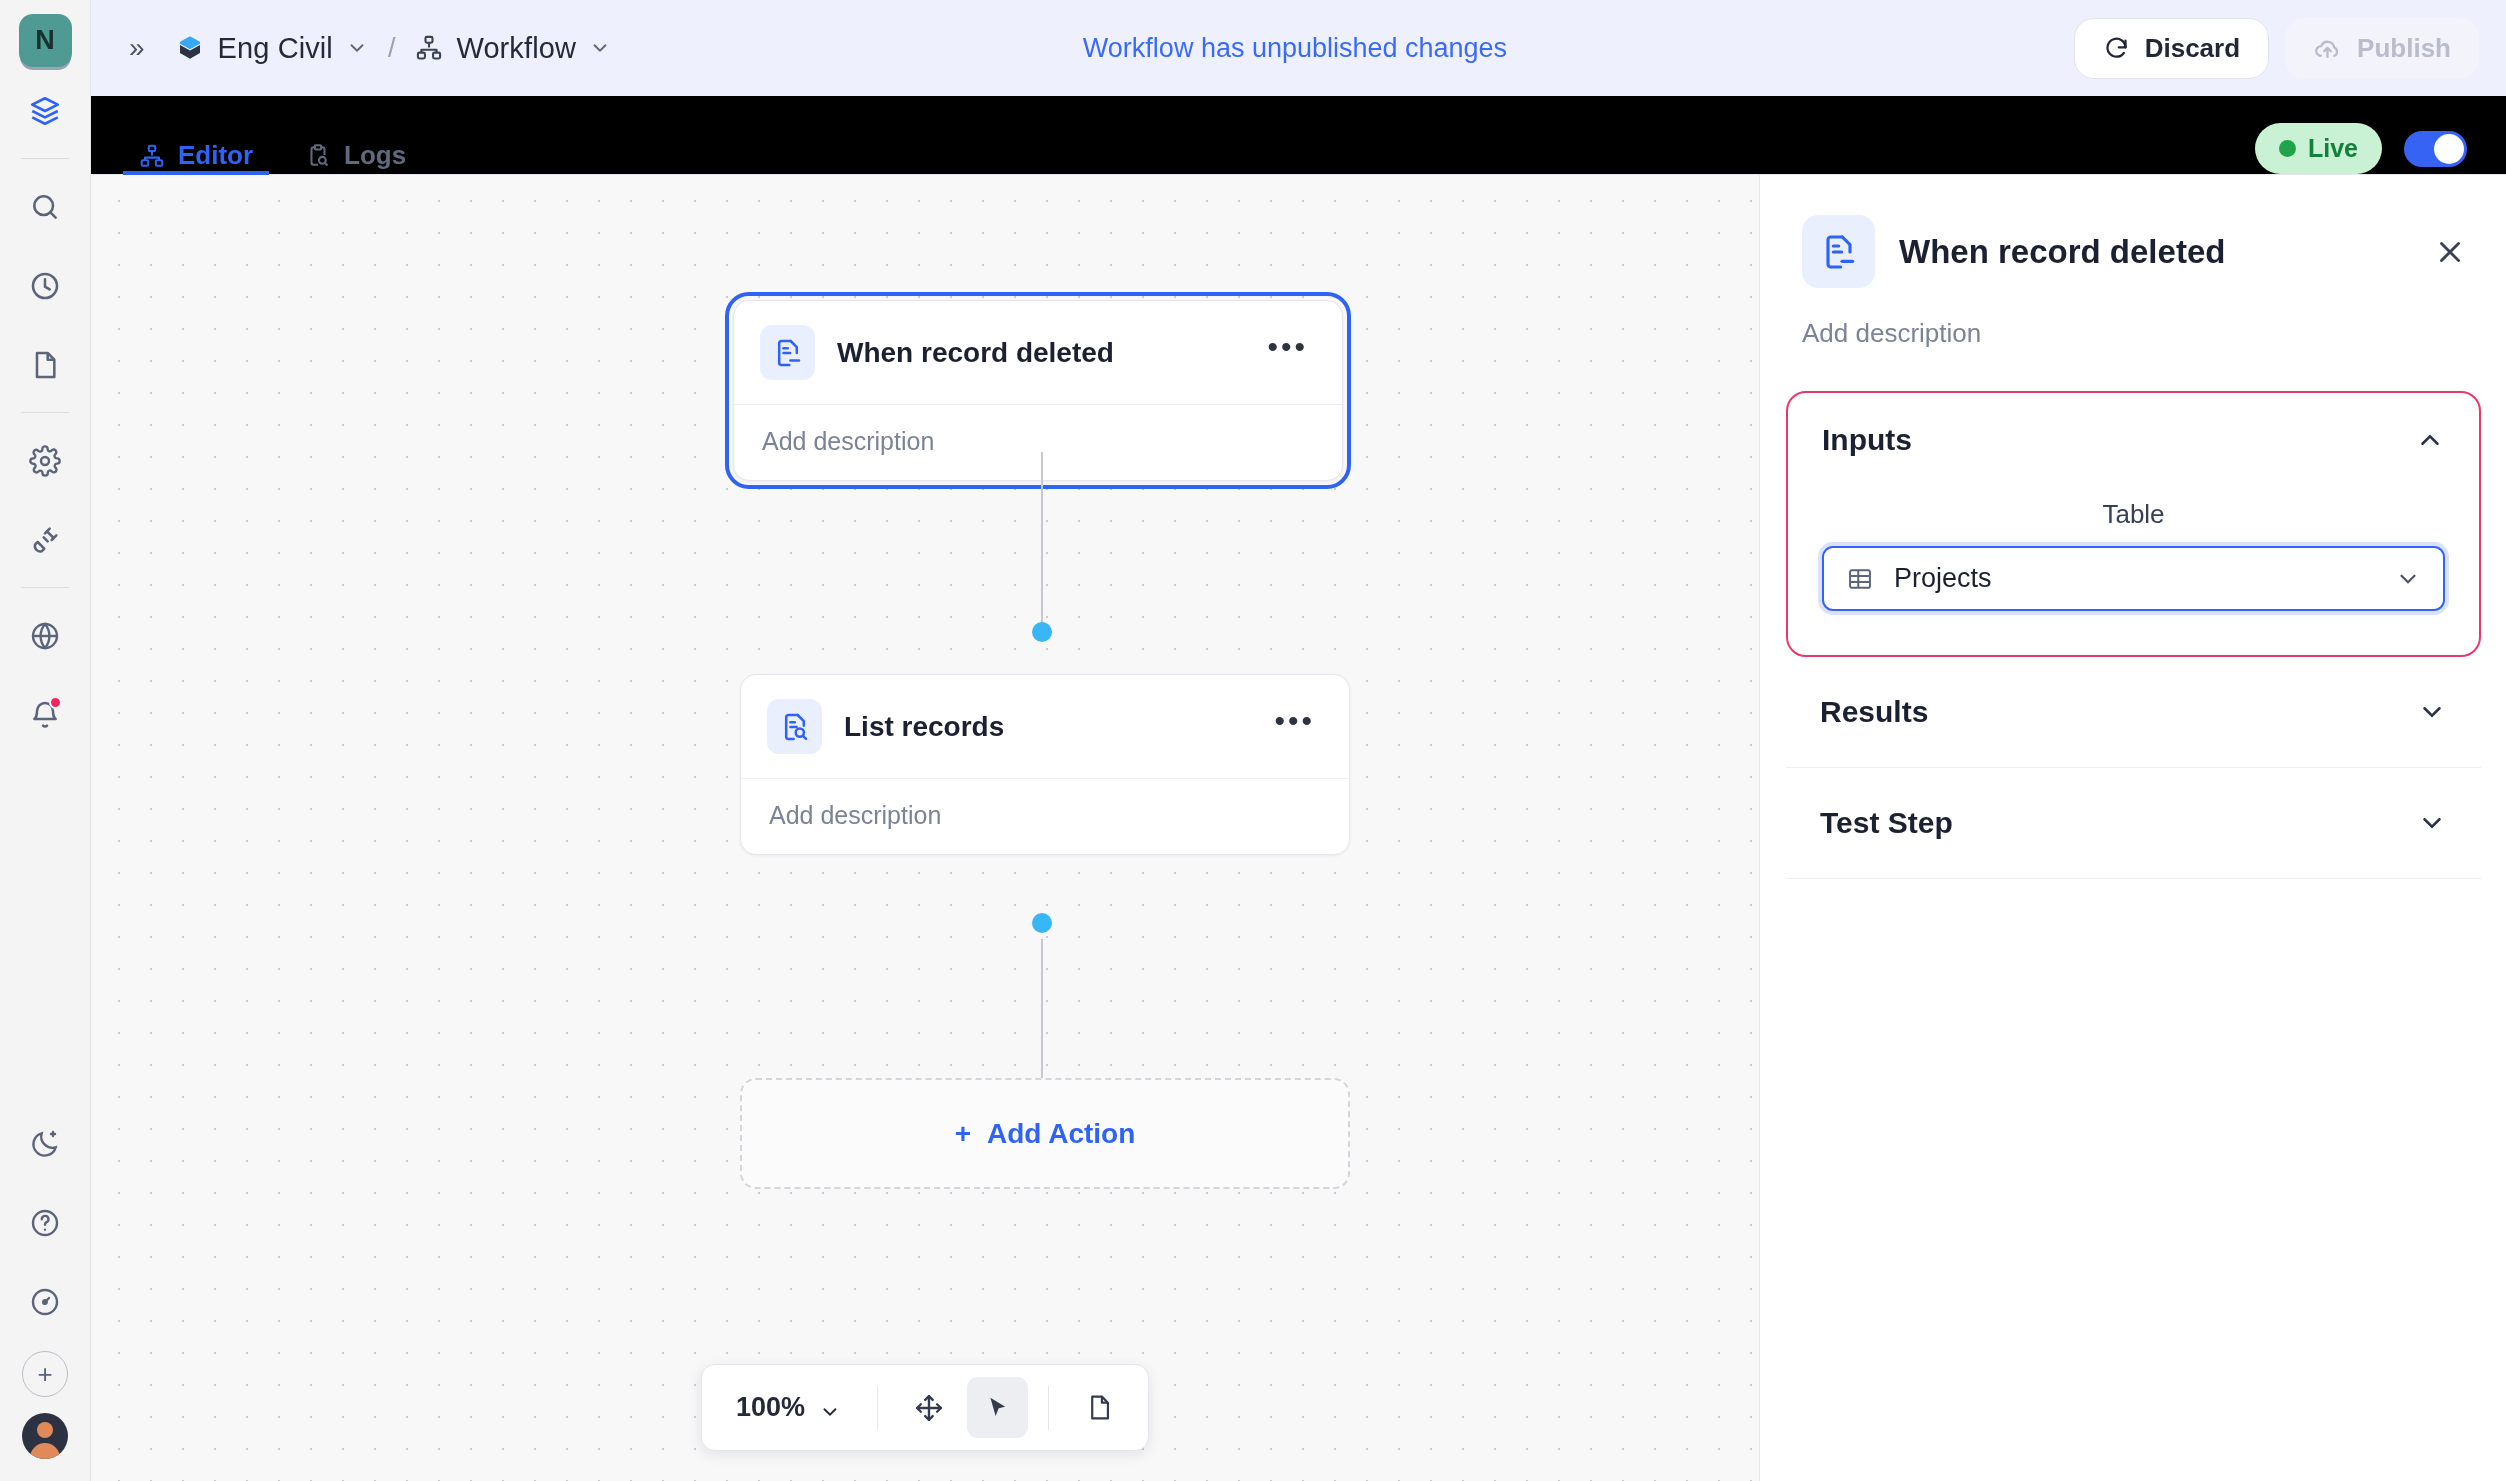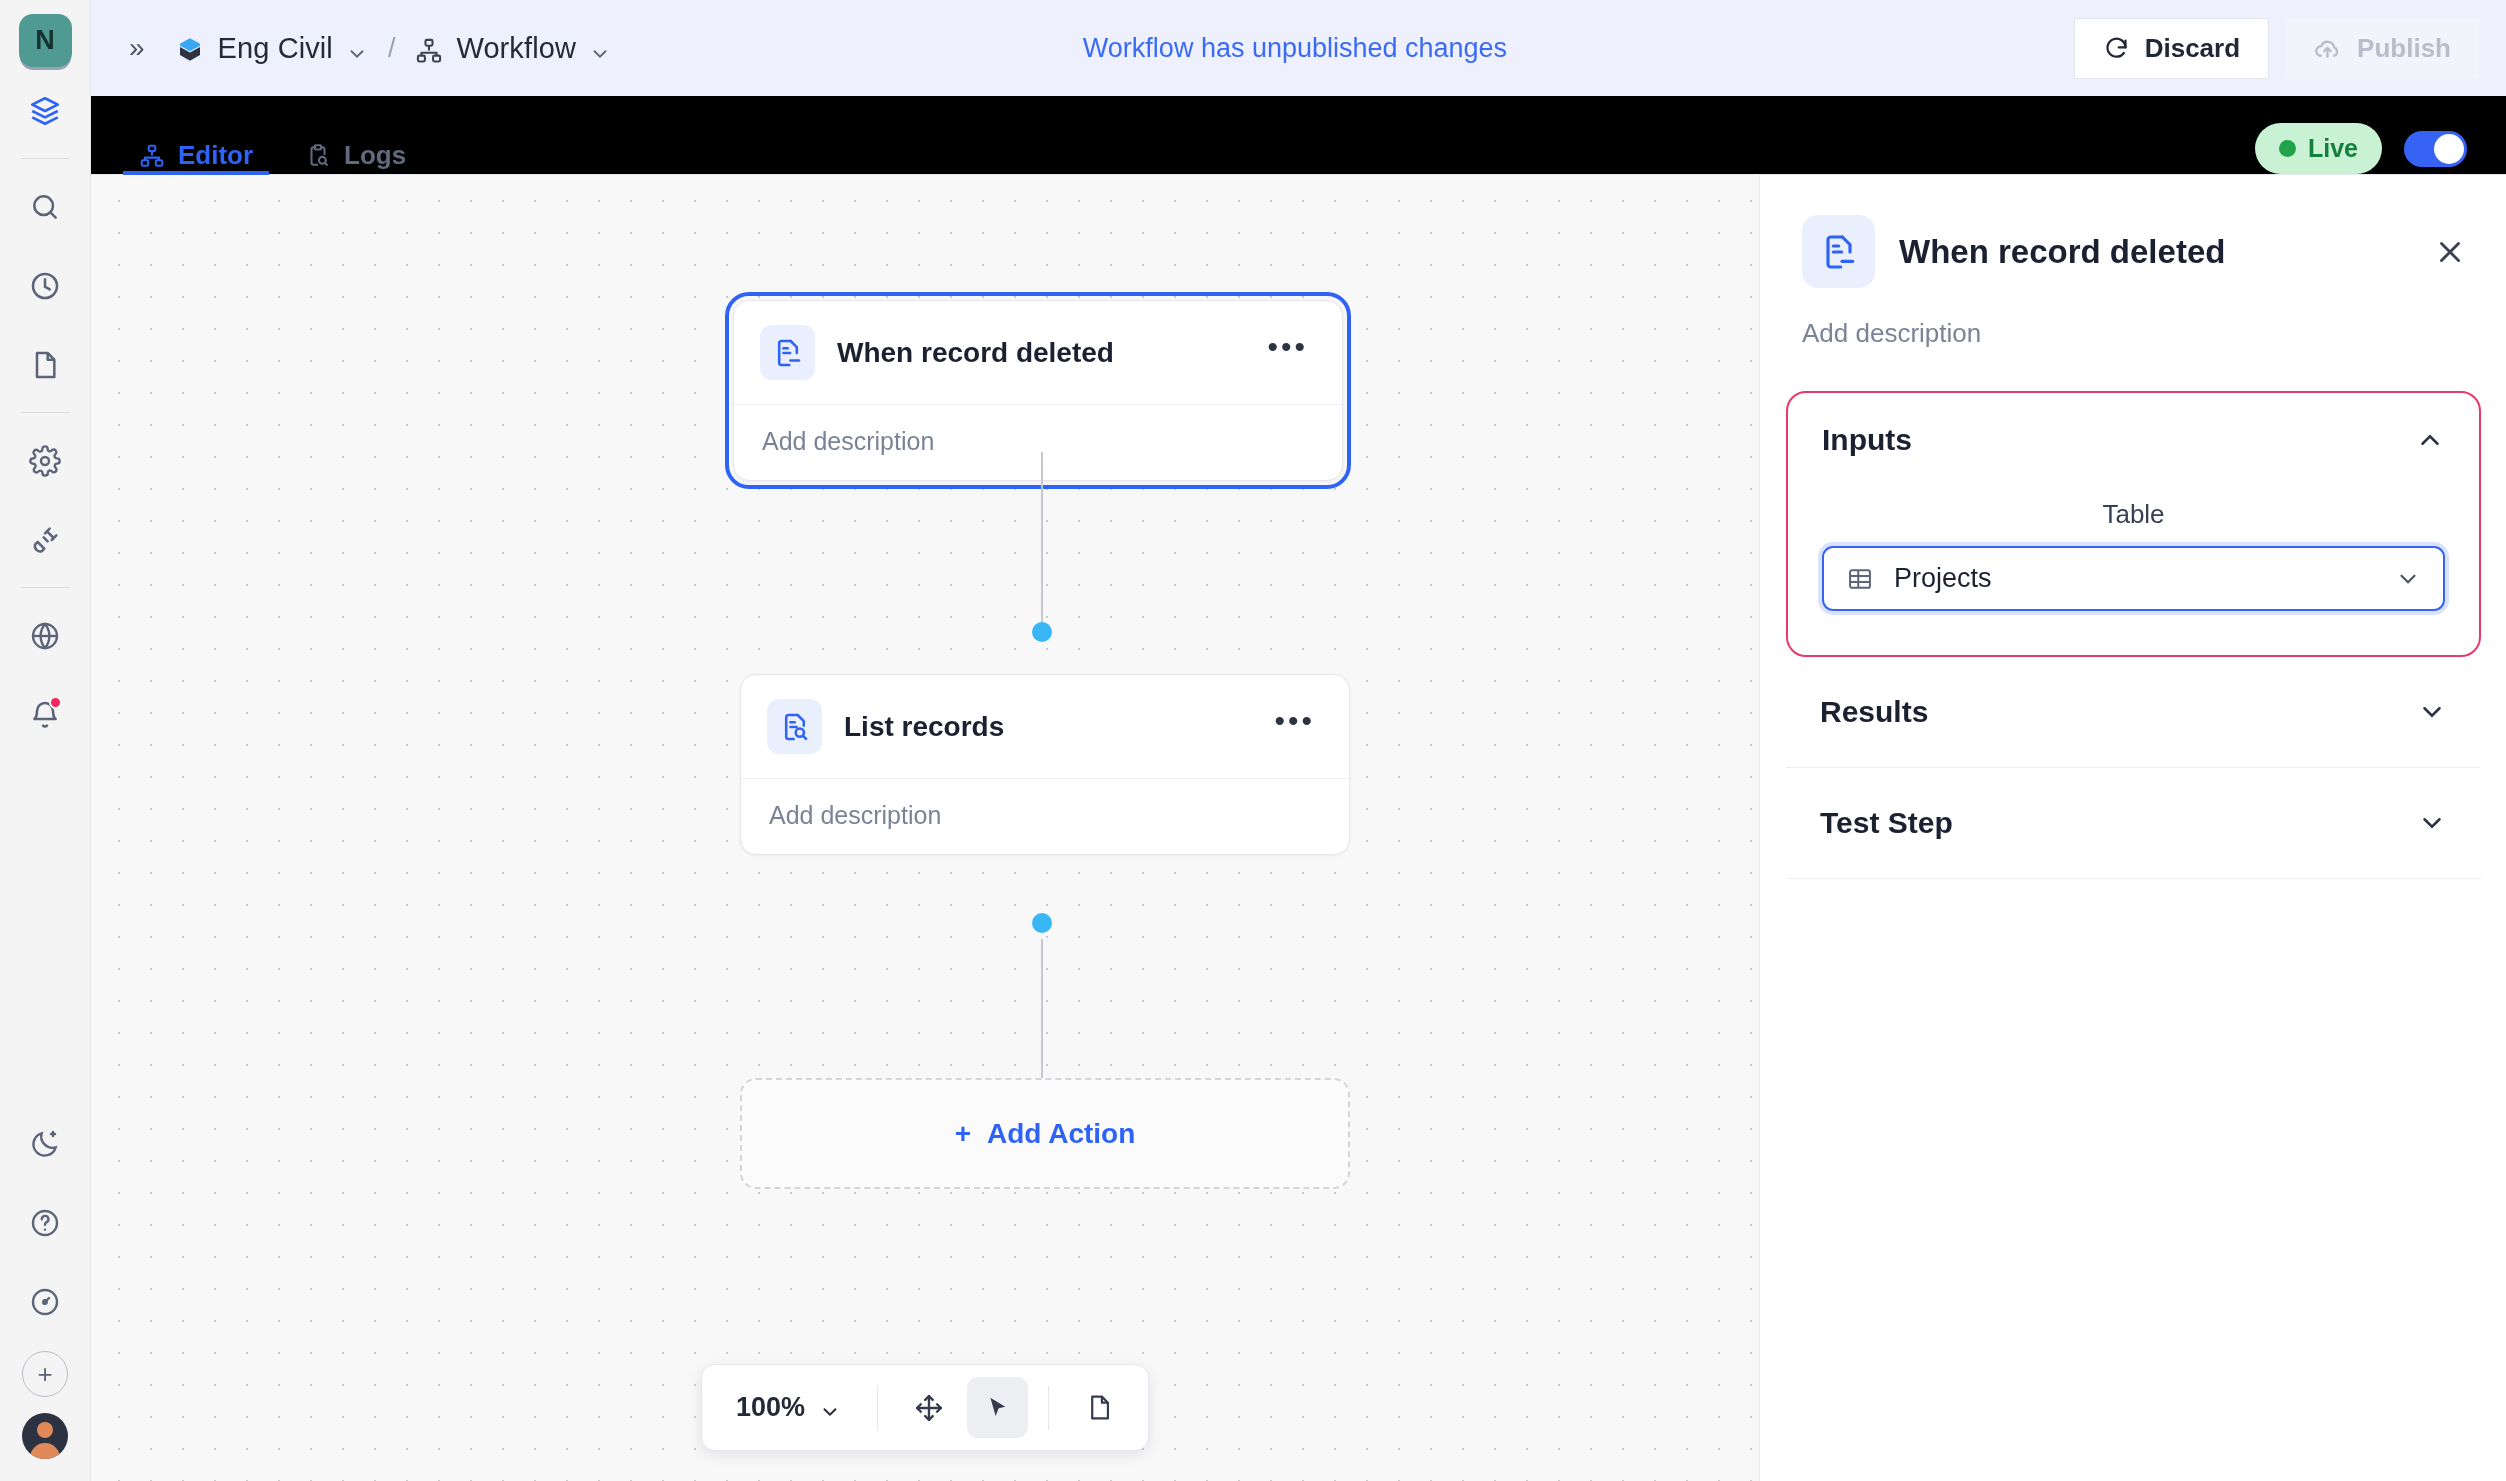--- a/index.html
+++ b/index.html
@@ -71,33 +71,33 @@
     background: #eef0fd;
     display: flex; align-items: center;
     padding: 0 28px 0 26px;
     position: relative;
   }
   .expand-btn {
     color: #4b5366; font-size: 28px; line-height: 1;
     padding: 6px 12px; border-radius: 8px;
   }
   .crumbs { display: flex; align-items: center; gap: 14px; margin-left: 18px; }
-  .crumb { display: flex; align-items: flex-end; gap: 13px; }
+  .crumb { display: flex; align-items: center; gap: 13px; }
   .crumb-label { font-size: 29px; color: #242a38; letter-spacing: 0.1px; }
   .crumb-sep { color: #9aa1b1; font-size: 27px; margin: 0 6px; }
   .chev-sm { color: #5b6478; }
 
   .banner {
     position: absolute; left: 0; right: 8px; text-align: center;
     font-size: 27px; color: #3b6bf5; pointer-events: none;
   }
   .topbar-actions { margin-left: auto; display: flex; align-items: center; gap: 16px; z-index: 2; }
   .btn {
     display: flex; align-items: center; gap: 15px;
-    height: 61px; padding: 0 28px; border-radius: 2px;
+    height: 61px; padding: 0 28px; border-radius: 20px;
     font-size: 26px; font-weight: 600; white-space: nowrap;
   }
   .btn-discard { background: #ffffff; color: #212735; border: 1px solid #e2e4ec; }
   .btn-publish { background: #f2f3fb; color: #b9bdcb; }
 
   
   .tabbar {
     height: 79px; flex: 0 0 79px;
     background: #000000; border-bottom: 1px solid #e7e8ed;
     display: flex; align-items: flex-end; padding: 0 40px 0 32px;

